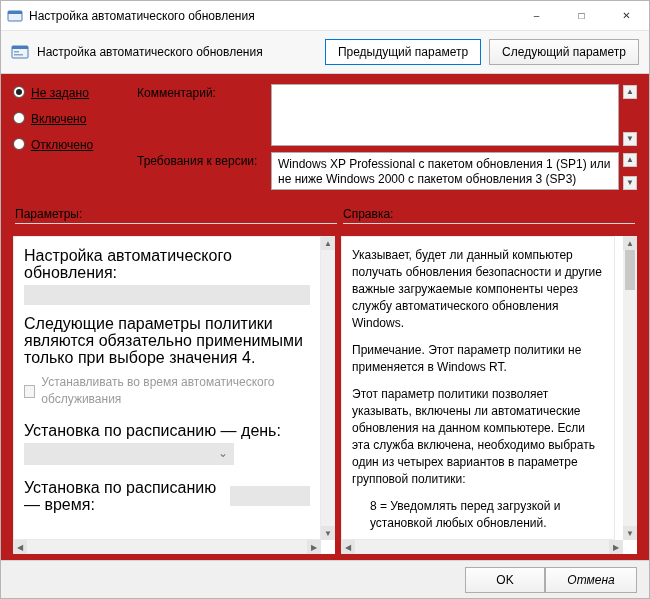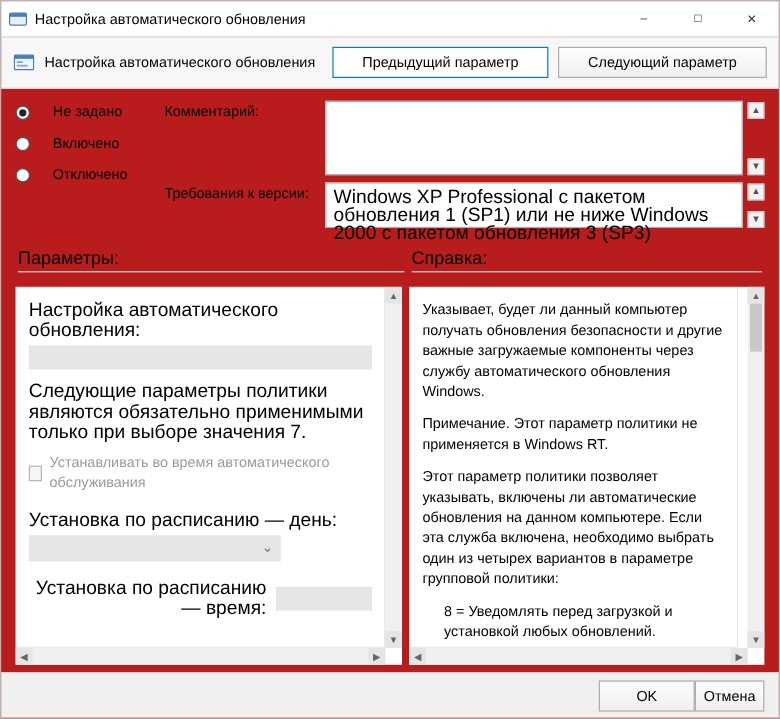--- a/index.html
+++ b/index.html
@@ -47,21 +47,21 @@
     border-bottom: 1px solid #d4d4d4;
   }
   .header-row .app-icon2 {
     width: 18px; height: 18px; margin-right: 8px;
     display: inline-flex; align-items: center; justify-content: center;
   }
   .header-row .subtitle { flex: 1; font-size: 12px; }
   .nav-buttons { display: flex; gap: 8px; }
   .btn {
     height: 26px;
-    padding: 0 24px;
+    padding: 0 12px;
     border: 1px solid #adadad;
     background: linear-gradient(#fdfdfd, #f0f0f0);
     font-size: 12px; color: #000;
     display: inline-flex; align-items: center; justify-content: center;
     cursor: default;
   }
   .btn.primary-outline {
     border: 1px solid #0078d7;
     background: #fff;
     color: #000;
@@ -77,21 +77,21 @@
     display: grid;
     grid-template-columns: 120px 130px 1fr 14px;
     column-gap: 4px;
     row-gap: 6px;
     align-items: start;
   }
   .radio-col {
     display: flex; flex-direction: column; gap: 12px;
     padding-top: 2px;
   }
-  .radio-item { display: flex; align-items: flex-end; gap: 19px; font-size: 12px; }
+  .radio-item { display: flex; align-items: flex-start; gap: 6px; font-size: 12px; text-decoration: underline; }
   .radio-dot {
     width: 12px; height: 12px; border-radius: 50%;
     border: 1px solid #555;
     display: inline-flex; align-items: center; justify-content: center;
     background: #fff;
   }
   .radio-dot.checked::after {
     content: ""; width: 6px; height: 6px; border-radius: 50%; background: #222;
   }
 
@@ -102,21 +102,21 @@
     height: 62px;
     padding: 4px 6px;
     font-size: 12px; color: #222;
     overflow: hidden;
   }
   .req-box {
     border: 1px solid #adadad;
     background: #fff;
     height: 38px;
     padding: 4px 6px;
-    font-size: 16px;
+    font-size: 12px;
     line-height: 15px;
   }
   .mini-arrows {
     display: flex; flex-direction: column; gap: 2px;
     justify-content: flex-start;
     padding-top: 1px;
   }
   .mini-arrow {
     width: 14px; height: 14px;
     border: 1px solid #c8c8c8;
@@ -125,21 +125,21 @@
     font-size: 8px; color: #555;
     line-height: 1;
   }
 
   .sep-bar {
     margin: 8px 0 4px 0;
     height: 1px; background: transparent;
   }
   .mid-headers {
     display: flex;
-    font-size: 15px;
+    font-size: 12px;
     padding: 4px 2px 2px 2px;
   }
   .mid-headers .col-left { width: 322px; }
   .mid-headers .col-right { flex: 1; }
   .underline { height: 1px; background: #d8d8d8; margin-top: 2px; }
 
   .mid-panels {
     display: flex; gap: 6px; flex: 1; min-height: 0;
     padding-top: 10px;
   }
@@ -302,32 +302,32 @@
       </div>
     </div>
 
     <div class="mid-panels">
 
       <div class="panel left">
         <div class="panel-inner">
           <div class="opt-label">Настройка автоматического обновления:</div>
           <div class="disabled-field"></div>
 
-          <div class="opt-label" style="margin-bottom:0;">Следующие параметры политики являются обязательно применимыми только при выборе значения 7.</div>
+          <div class="opt-label" style="margin-bottom:0;">Следующие параметры политики являются обязательно применимыми только при выборе значения 4.</div>
 
           <div class="checkbox-row">
             <span class="fake-check"></span>
             <span>Устанавливать во время автоматического обслуживания</span>
           </div>
 
           <div class="opt-label">Установка по расписанию — день:</div>
           <div class="combo-field"></div>
 
           <div style="display:flex; align-items:center; gap:8px;">
-            <span class="opt-label" style="margin-bottom:0;text-align:right;">Установка по расписанию — время:</span>
+            <span class="opt-label" style="margin-bottom:0;">Установка по расписанию — время:</span>
             <span style="flex:0 0 80px; height:20px; background:#e6e6e6;"></span>
           </div>
         </div>
         <div class="scroll-v">
           <span class="scroll-btn">▲</span>
           <span class="scroll-btn">▼</span>
         </div>
         <div class="scroll-h">
           <span class="scroll-btn">◀</span>
           <span class="scroll-btn">▶</span>
@@ -353,16 +353,16 @@
           <span class="scroll-btn">◀</span>
           <span class="scroll-btn">▶</span>
         </div>
       </div>
 
     </div>
   </div>
 
   <div class="footer">
     <div class="btn" style="width:80px;">OK</div>
-    <div class="btn" style="width:58px;">Отмена</div>
+    <div class="btn" style="width:92px;font-style:italic;">Отмена</div>
   </div>
 
 </div>
 
 </body></html>

